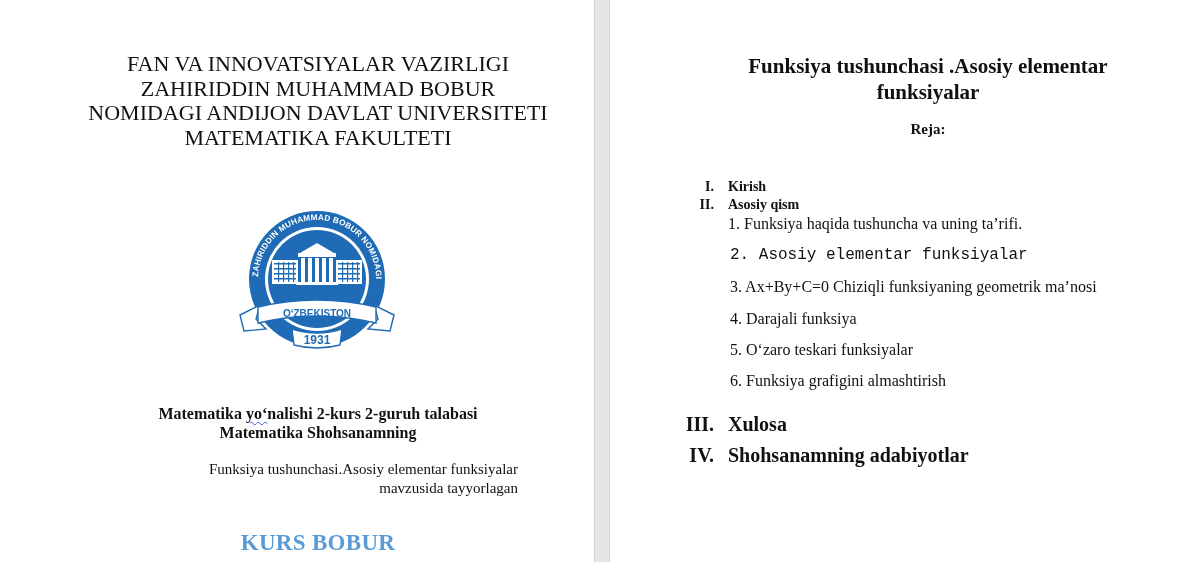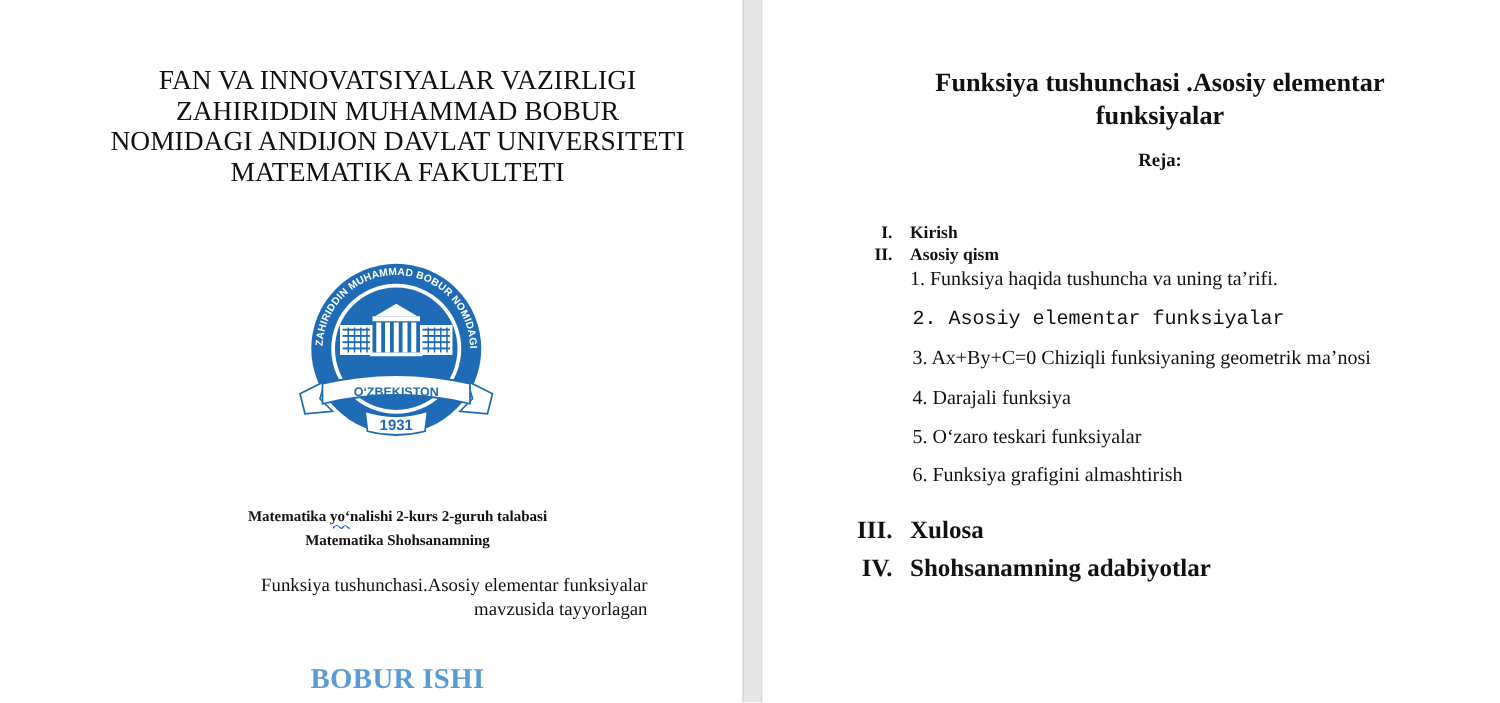--- a/index.html
+++ b/index.html
@@ -60,21 +60,21 @@
     height: 150px;
   }
 
   .student {
     position: absolute;
     left: 118px;
     top: 404px;
     width: 400px;
     text-align: center;
     font-weight: bold;
-    font-size: 12px;
+    font-size: 16px;
     line-height: 19px;
   }
   .student .squiggle {
     text-decoration: underline wavy #3b5bdb;
     text-decoration-thickness: 1px;
     text-underline-offset: 2px;
   }
   .topic {
     position: absolute;
     left: 118px;
@@ -208,21 +208,21 @@
     <div class="student">
       <div><span>Matematika </span><span class="squiggle">yo‘</span><span>nalishi 2-kurs 2-guruh talabasi</span></div>
       <div>Matematika Shohsanamning</div>
     </div>
 
     <div class="topic">
       <div>Funksiya tushunchasi.Asosiy elementar funksiyalar</div>
       <div>mavzusida tayyorlagan</div>
     </div>
 
-    <div class="kurs">BOBUR ISHI</div>
+    <div class="kurs">KURS BOBUR</div>
   </div>
 
   <div class="page-gap"></div>
 
   <div class="page page-right">
     <div class="title">
       <div>Funksiya tushunchasi .Asosiy elementar</div>
       <div>funksiyalar</div>
     </div>
     <div class="reja">Reja:</div>

